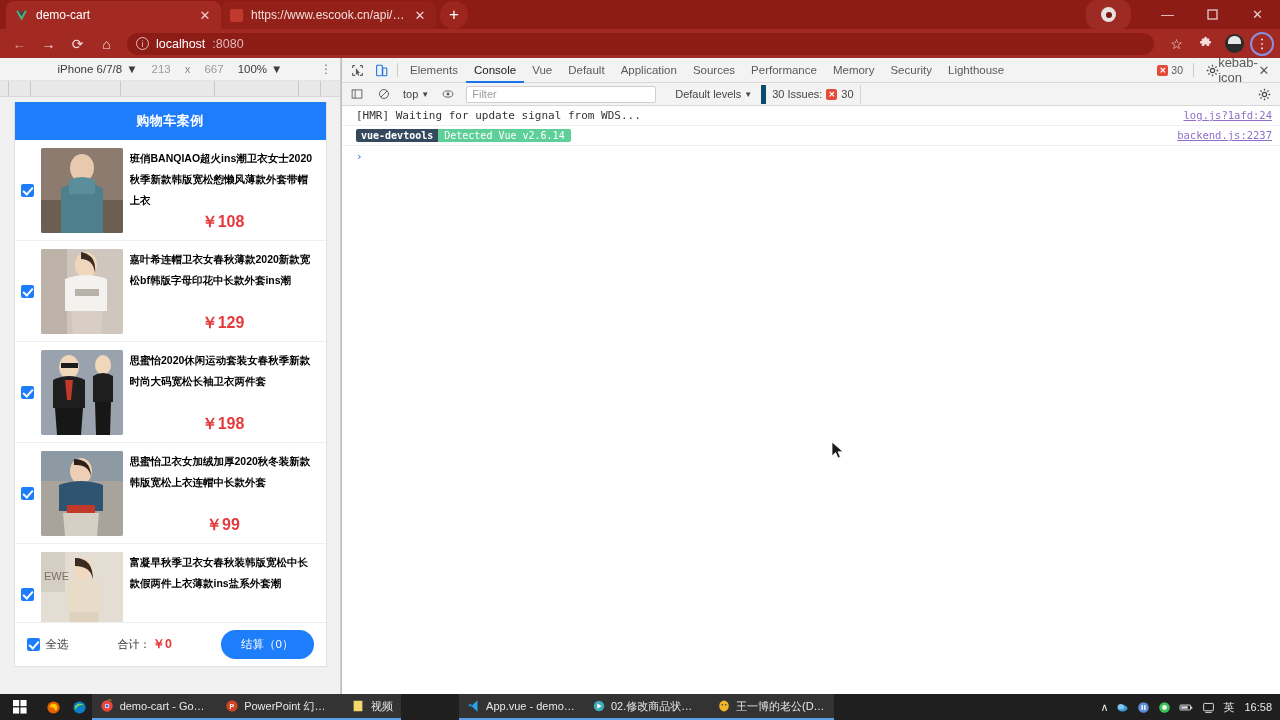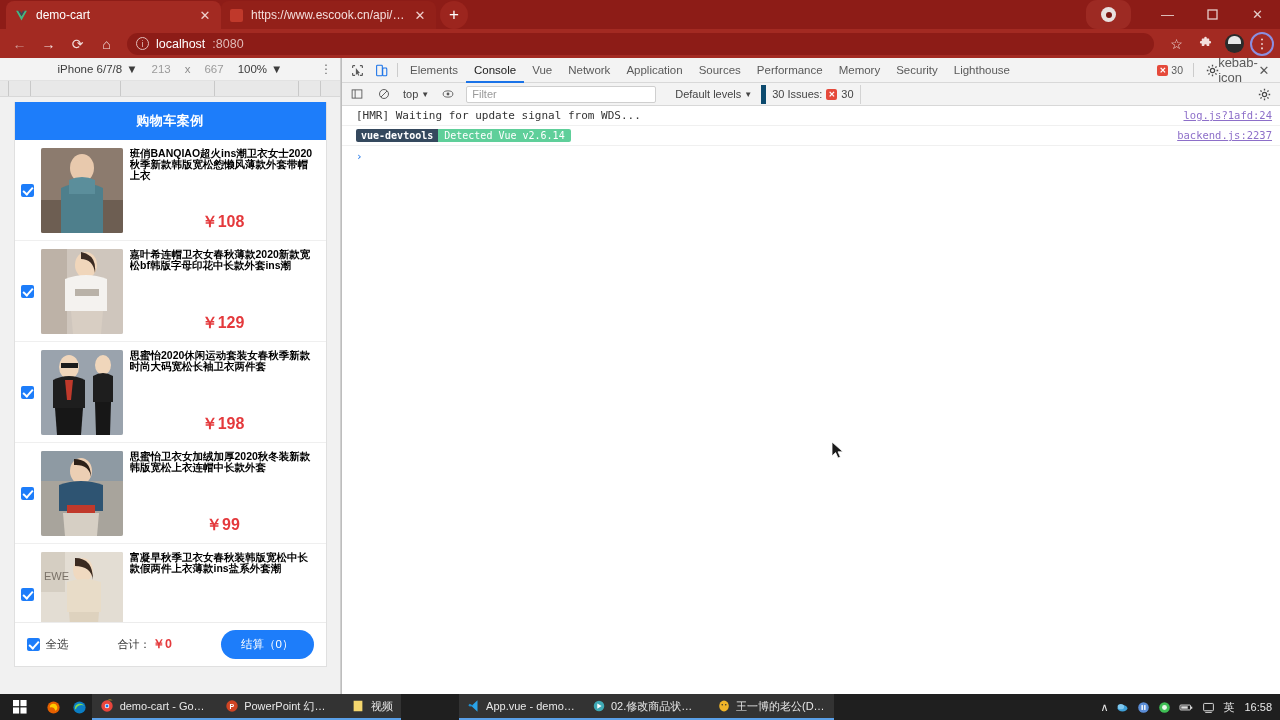--- a/index.html
+++ b/index.html
@@ -68,21 +68,21 @@
 
   
   .cart-header { background:#1d7dfa; color:#fff; height:38px; display:flex; align-items:center; justify-content:center;
                  font-size:13px; font-weight:bold; letter-spacing:.5px;}
   .cart-list { position:absolute; top:38px; bottom:44px; left:0; right:0; overflow:hidden; background:#f5f5f5;}
   .cart-item { display:flex; align-items:center; background:#fff; border-bottom:1px solid #efefef; padding:8px 9px 8px 6px; gap:7px; height:101px;}
   .chk { width:13px;height:13px;flex:0 0 13px; border-radius:2px; background:#1d7dfa; position:relative; }
   .chk::after{ content:""; position:absolute; left:4px; top:1px; width:4px;height:8px;border:solid #fff; border-width:0 2px 2px 0; transform:rotate(42deg);}
   .thumb { width:82px; height:85px; flex:0 0 82px; border-radius:2px; overflow:hidden; position:relative; background:#cfcfcf;}
   .info { flex:1; display:flex; flex-direction:column; justify-content:space-between; height:85px; min-width:0;}
-  .iname { font-size:10.5px; line-height:11px; color:#000; font-weight:bold;
+  .iname { font-size:10.5px; line-height:21px; color:#000; font-weight:bold;
            display:-webkit-box; -webkit-line-clamp:3; -webkit-box-orient:vertical; overflow:hidden;}
   .iprice { font-size:16px; color:#e4393c; font-weight:bold;text-align:center; }
   .cart-footer { position:absolute; left:0; right:0; bottom:0; height:44px; background:#fff; border-top:1px solid #ececec;
                  display:flex; align-items:center; padding:0 12px; gap:10px;}
   .cf-all { display:flex; align-items:center; gap:6px; font-size:11.5px; color:#333; }
   .cf-total { flex:1; text-align:center; font-size:11px; color:#333; }
   .cf-total b { color:#e4393c; font-size:12.5px; margin-left:2px;}
   .cf-btn { background:#1d7dfa; color:#fff; border-radius:16px; font-size:11.5px; padding:7px 20px; white-space:nowrap;}
 
   
@@ -345,21 +345,21 @@
           <svg width="13" height="13" viewBox="0 0 16 16">
               <rect x="2" y="1.5" width="7" height="13" rx="1" fill="none" stroke="#1a73e8" stroke-width="1.3"></rect>
               <rect x="9.5" y="5" width="5" height="9.5" rx="1" fill="none" stroke="#1a73e8" stroke-width="1.3"></rect>
             </svg>
         </span>
         <span class="dt-sep"></span>
 
         <span class="dt-tab">Elements</span>
         <span class="dt-tab sel">Console</span>
         <span class="dt-tab">Vue</span>
-        <span class="dt-tab">Network</span>
+        <span class="dt-tab">Default</span>
         <span class="dt-tab">Application</span>
         <span class="dt-tab">Sources</span>
         <span class="dt-tab">Performance</span>
         <span class="dt-tab">Memory</span>
         <span class="dt-tab">Security</span>
         <span class="dt-tab">Lighthouse</span>
 
         <span class="dt-right">
           <span class="errbadge">
             <span class="errsq">✕</span>

